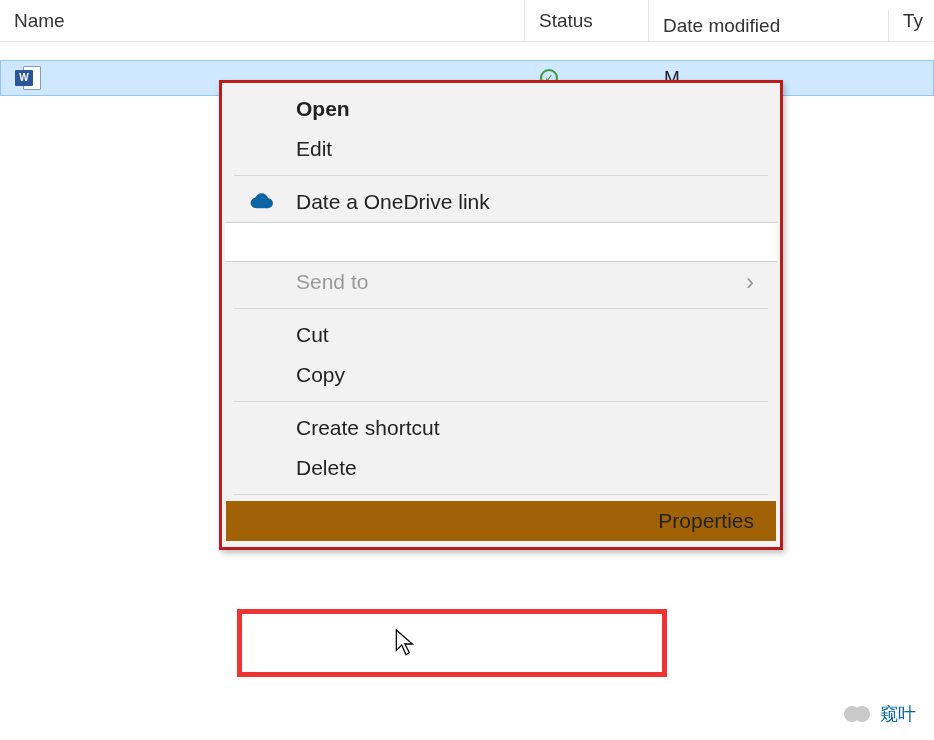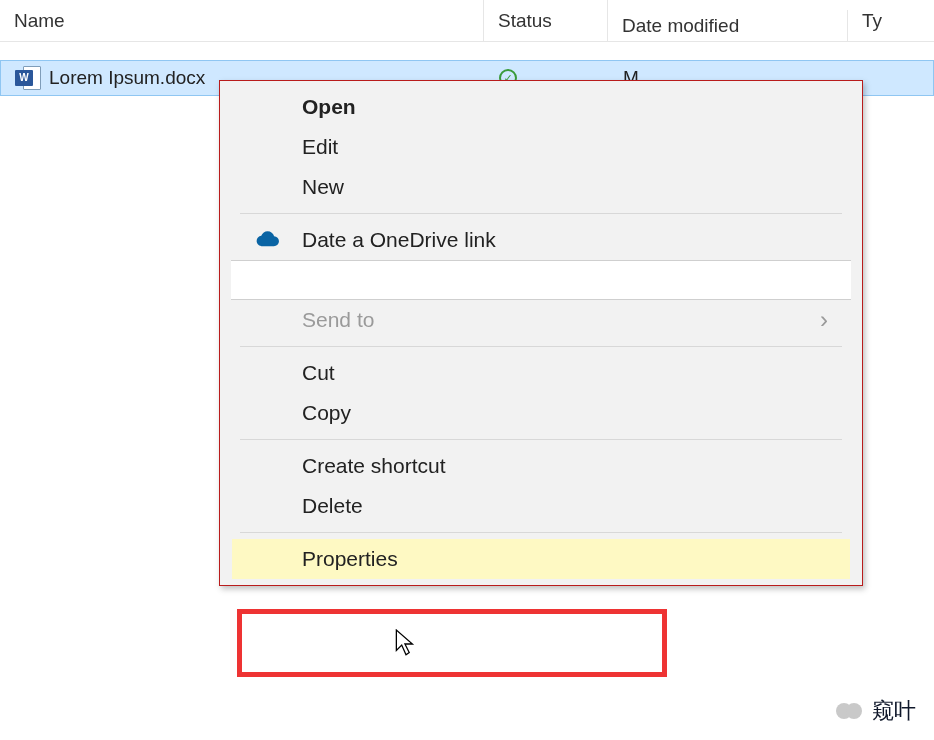--- a/index.html
+++ b/index.html
@@ -15,21 +15,21 @@
     user-select: none;
   }
   .header-cell {
     display: flex;
     align-items: center;
     padding: 0 14px;
     border-right: 1px solid #e6e6e6;
     white-space: nowrap;
     overflow: hidden;
   }
-  .col-name   { width: 484px; }
+  .col-name   { width: 525px; }
   .col-status { width: 124px; }
   .col-date   { width: 240px; margin-top: 10px; }
   .col-type   { flex: 1; border-right: none; }
 
   
   .file-row {
     display: flex;
     align-items: center;
     height: 36px;
     margin-top: 18px;
@@ -63,39 +63,39 @@
     width: 18px; height: 18px; border: 2px solid #3a9b3a; border-radius: 50%;
     display: inline-flex; align-items: center; justify-content: center;
     color: #3a9b3a; font-size: 11px; line-height: 1;
   }
 
   
   .context-menu {
     position: absolute;
     left: 219px;
     top: 80px;
-    width: 644px;
+    width: 564px;
     background: #f2f2f2;
-    border: 1px solid #b91c1c;
+    border: 3px solid #b91c1c;
     box-shadow: 2px 3px 6px rgba(0,0,0,0.25);
     font-size: 21px;
     color: #222;
-    padding: 6px 12px;
+    padding: 6px 4px;
   }
   .menu-item {
     display: flex;
     align-items: center;
     height: 40px;
     padding: 0 22px 0 70px;
     position: relative;
     cursor: default;
   }
   .menu-item.bold { font-weight: 600; }
   .menu-item.disabled { color: #9a9a9a; align-items: center; }
-  .menu-item.hovered { background: #fef9c3; }
+  .menu-item.hovered { background: #a16207; justify-content: flex-end; }
   .menu-sep {
     height: 1px;
     background: #d8d8d8;
     margin: 6px 8px;
   }
   .menu-item .chev {
     position: absolute; right: 22px; top: 50%; transform: translateY(-50%);
     color: #9a9a9a; font-size: 24px;
   }
   .menu-item .mi-icon {
@@ -122,22 +122,22 @@
   }
 
   
   .watermark {
     position: absolute;
     right: 18px;
     bottom: 14px;
     display: flex;
     align-items: center;
     gap: 10px;
-    color: #0f172a;
-    font-size: 22px;
+    color: #0369a1;
+    font-size: 18px;
   }
   .watermark .wm-icon {
     width: 26px; height: 20px; position: relative;
   }
   .watermark .wm-icon::before,
   .watermark .wm-icon::after {
     content: ""; position: absolute; border-radius: 50%;
     background: #c9c9c9;
   }
   .watermark .wm-icon::before { width: 16px; height: 16px; left: 0; top: 2px; }
@@ -152,38 +152,34 @@
   <div class="header-cell col-date">Date modified</div>
   <div class="header-cell col-type">Ty</div>
 </div>
 
 <div class="file-row">
   <div class="cell col-name">
     <span class="word-icon">
       <span class="page"></span>
       <span class="badge">W</span>
     </span>
-    <span>Lorem Ipsum.docx</span>
   </div>
   <div class="cell col-status">
     <span class="sync-ok">✓</span>
   </div>
   <div class="cell col-type">M</div>
 </div>
 
 <div class="context-menu" id="ctx-menu">
     <div class="menu-item bold">
       <span>Open</span>
     </div>
     <div class="menu-item">
       <span>Edit</span>
     </div>
-    <div class="menu-item">
-      <span>New</span>
-    </div>
     <div class="menu-sep"></div>
     <div class="menu-item">
       <span class="mi-icon onedrive-icon"><svg viewBox="0 0 32 22">
           <path d="M10 18c-4 0-7-2.5-7-6 0-3 2.3-5.3 5.3-5.8C9.6 3 12.3 1 15.5 1c3.6 0 6.6 2.4 7.5 5.8 3 .3 5.5 2.6 5.5 5.6 0 3-2.6 5.6-5.8 5.6H10z" fill="#0a64a4"></path>
         </svg></span>
       <span>Date a OneDrive link</span>
     </div>
     <div class="cutaway"></div>
     <div class="menu-item disabled">
       <span>Send to</span>

